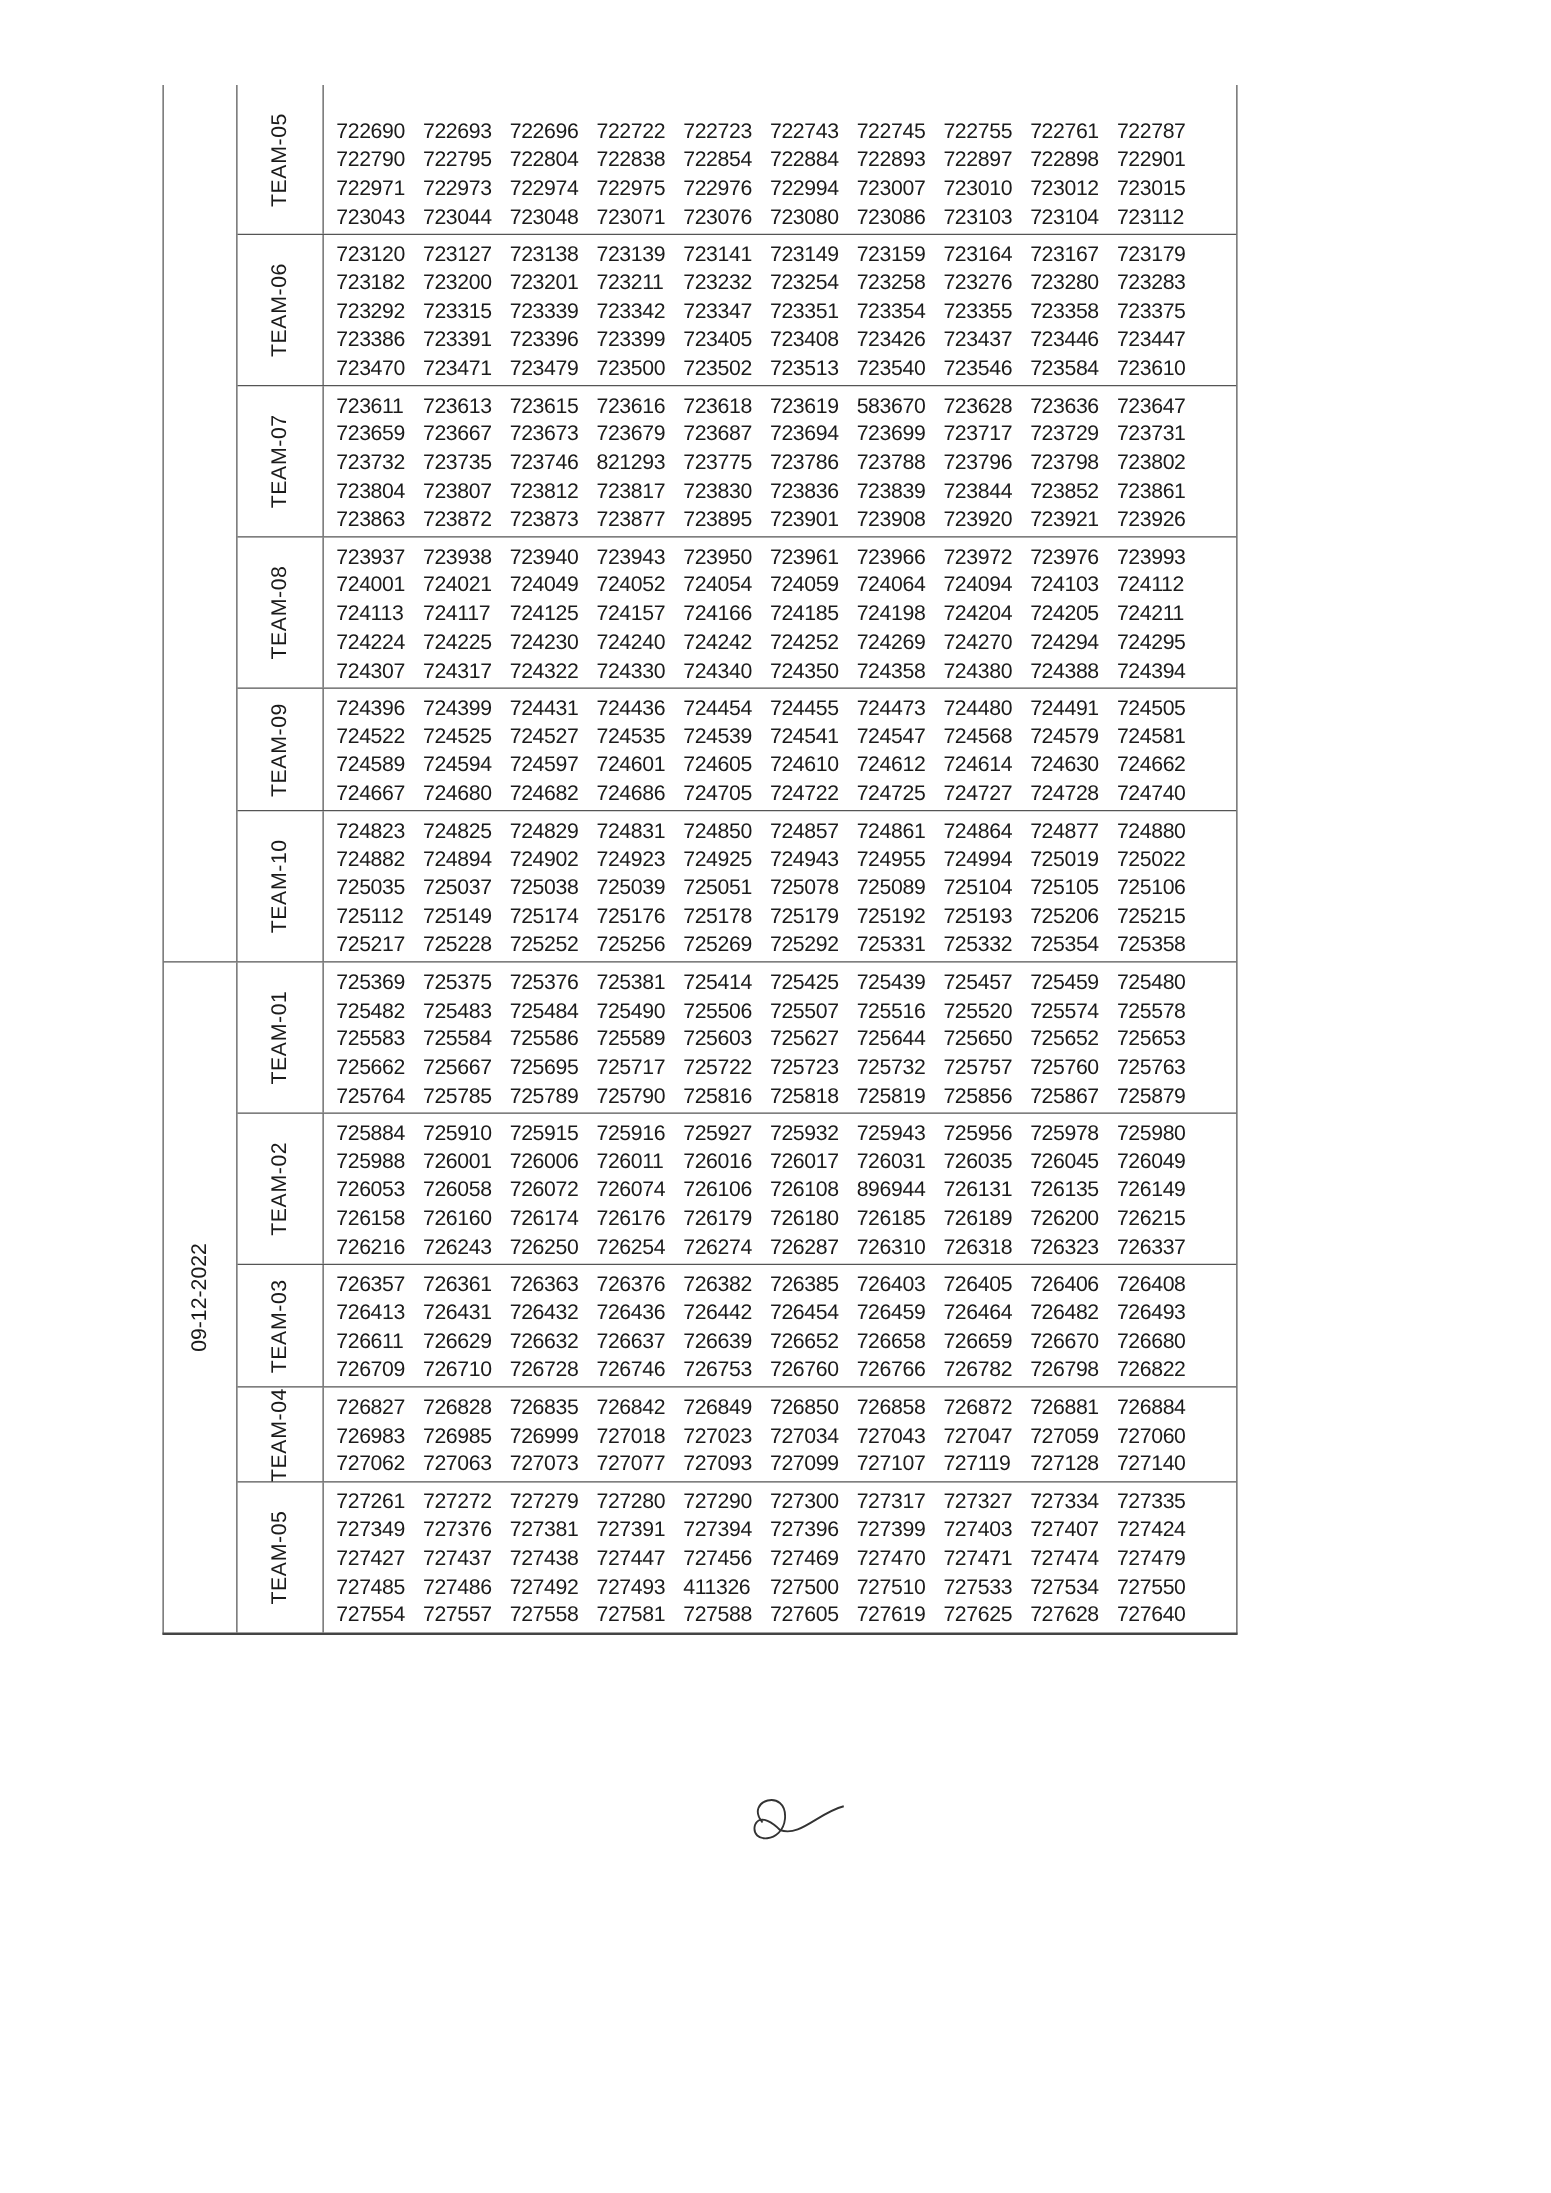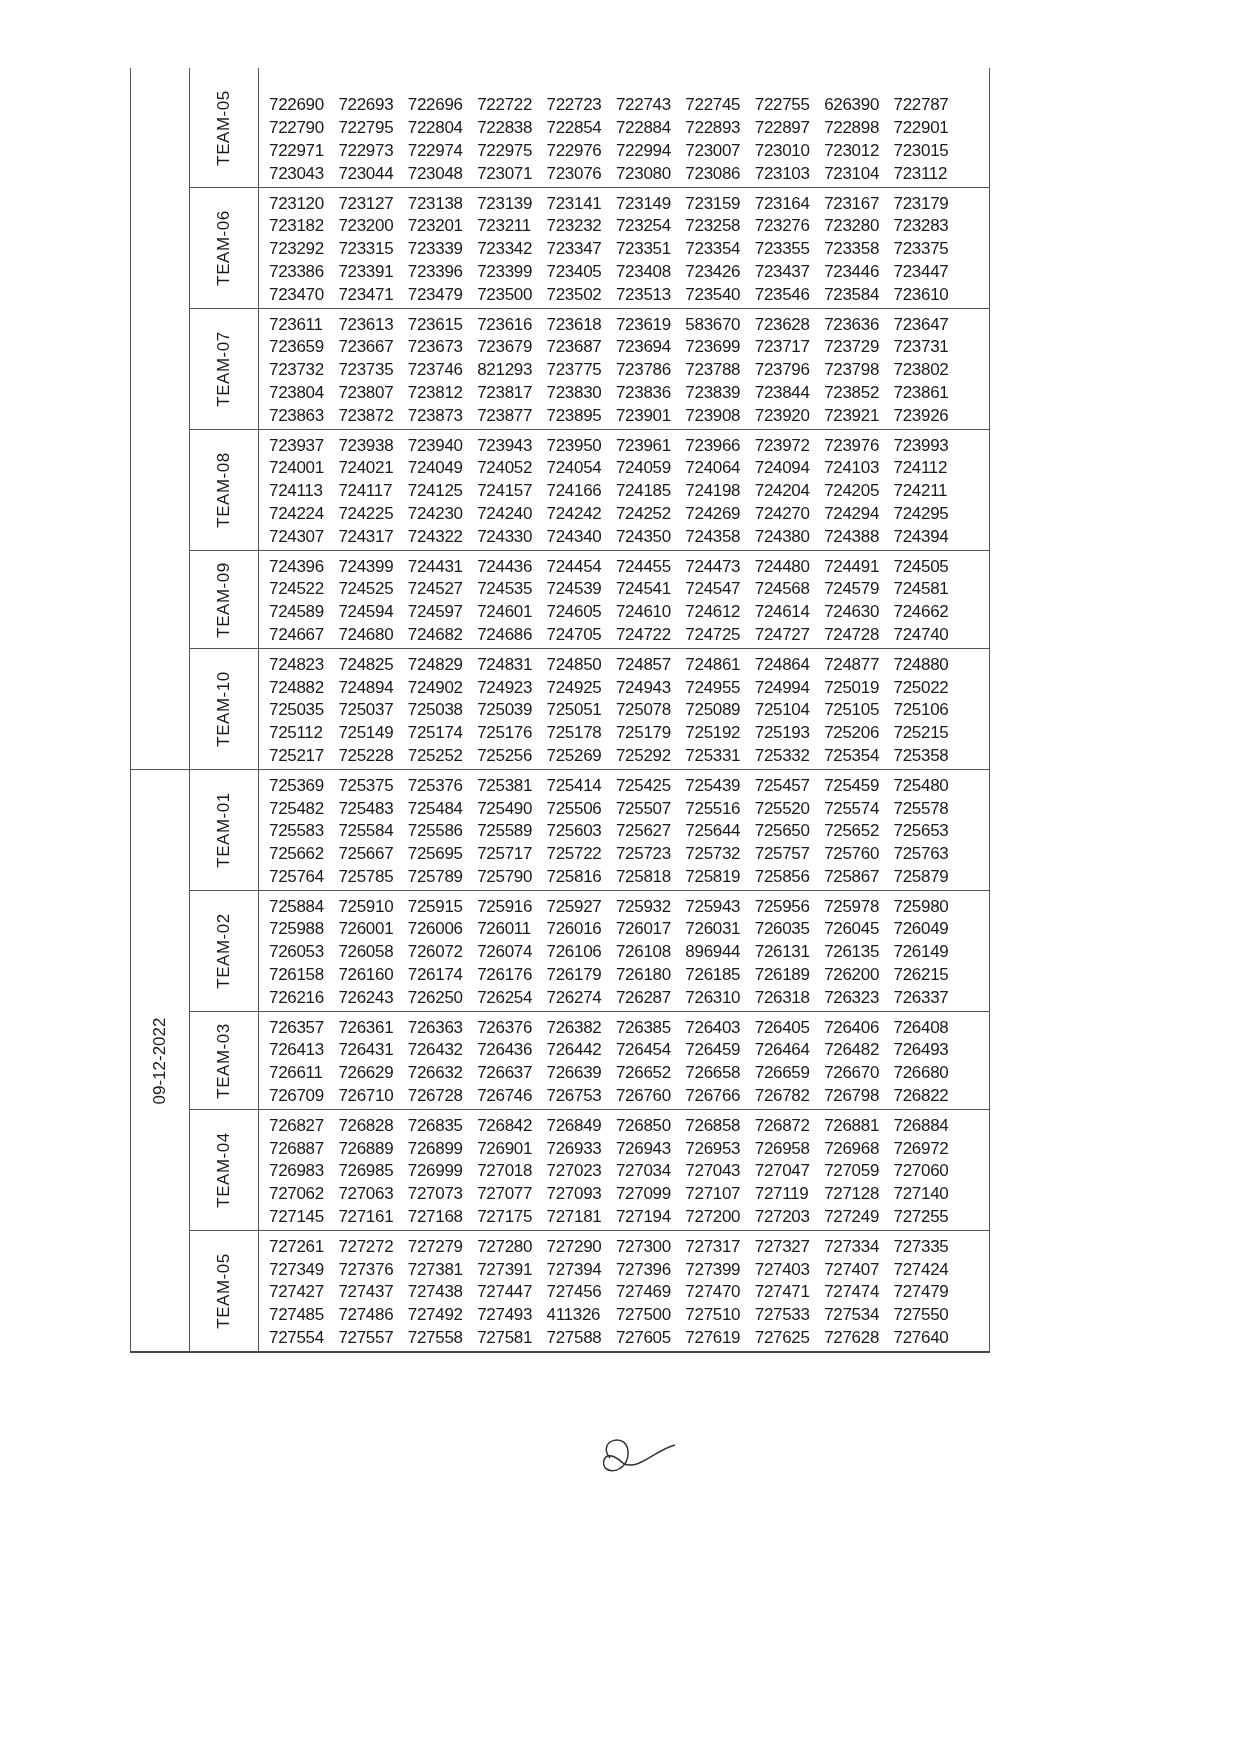--- a/index.html
+++ b/index.html
@@ -35,21 +35,21 @@
           <div class="nums" style="padding-top: 26px;">
             <div class="row">
               <span>722690</span>
               <span>722693</span>
               <span>722696</span>
               <span>722722</span>
               <span>722723</span>
               <span>722743</span>
               <span>722745</span>
               <span>722755</span>
-              <span>626390</span>
+              <span>722761</span>
               <span>722787</span>
             </div>
             <div class="row">
               <span>722790</span>
               <span>722795</span>
               <span>722804</span>
               <span>722838</span>
               <span>722854</span>
               <span>722884</span>
               <span>722893</span>
@@ -613,32 +613,20 @@
               <span>726835</span>
               <span>726842</span>
               <span>726849</span>
               <span>726850</span>
               <span>726858</span>
               <span>726872</span>
               <span>726881</span>
               <span>726884</span>
             </div>
             <div class="row">
-              <span>726887</span>
-              <span>726889</span>
-              <span>726899</span>
-              <span>726901</span>
-              <span>726933</span>
-              <span>726943</span>
-              <span>726953</span>
-              <span>726958</span>
-              <span>726968</span>
-              <span>726972</span>
-            </div>
-            <div class="row">
               <span>726983</span>
               <span>726985</span>
               <span>726999</span>
               <span>727018</span>
               <span>727023</span>
               <span>727034</span>
               <span>727043</span>
               <span>727047</span>
               <span>727059</span>
               <span>727060</span>
@@ -648,32 +636,20 @@
               <span>727063</span>
               <span>727073</span>
               <span>727077</span>
               <span>727093</span>
               <span>727099</span>
               <span>727107</span>
               <span>727119</span>
               <span>727128</span>
               <span>727140</span>
             </div>
-            <div class="row">
-              <span>727145</span>
-              <span>727161</span>
-              <span>727168</span>
-              <span>727175</span>
-              <span>727181</span>
-              <span>727194</span>
-              <span>727200</span>
-              <span>727203</span>
-              <span>727249</span>
-              <span>727255</span>
-            </div>
           </div>
         </div>
         <div class="team">
           <div class="teamcell">
             <span>TEAM-05</span>
           </div>
           <div class="nums">
             <div class="row">
               <span>727261</span>
               <span>727272</span>

